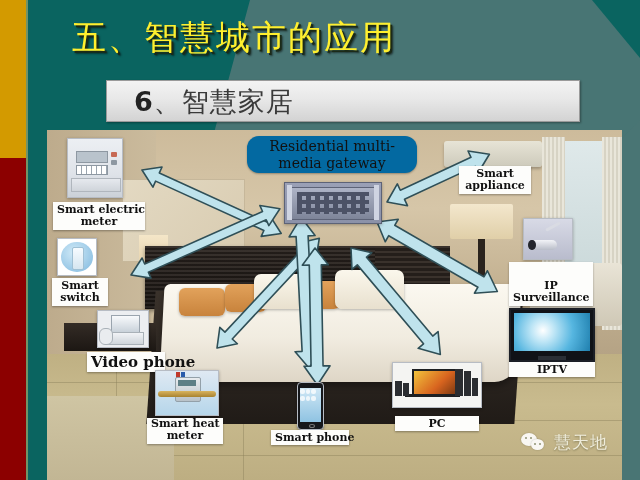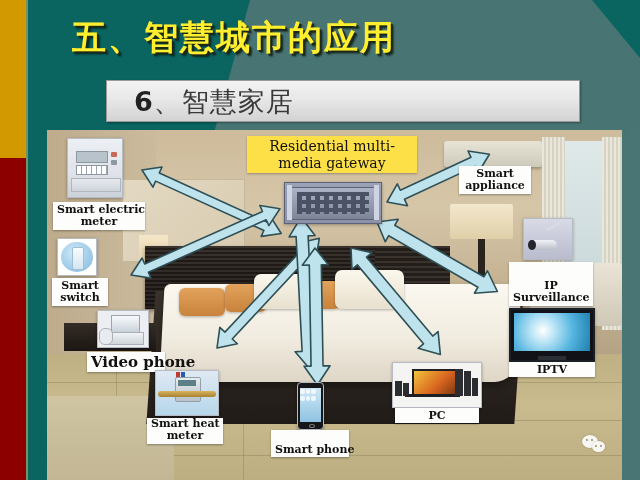--- a/index.html
+++ b/index.html
@@ -19,21 +19,21 @@
 
   
   .bar-gold{position:absolute;left:0;top:0;width:26px;height:158px;background:#d39a00;}
   .bar-red{position:absolute;left:0;top:158px;width:26px;height:322px;background:#8c0000;}
   .bar-sep{position:absolute;left:26px;top:0;width:2px;height:480px;background:#c9b96a;opacity:.55;}
 
   
   .main-title{
     position:absolute;left:72px;top:18px;
     font-family:"DejaVu Sans","Liberation Sans",sans-serif;
-    font-size:34px;font-weight:bold;color:#ffef2e;
+    font-size:34px;font-weight:normal;color:#ffef2e;
     letter-spacing:2px;line-height:1.15;white-space:nowrap;
     text-shadow:2px 2px 0 #1b2a18, 3px 3px 2px rgba(0,0,0,.55);
   }
   .sub-box{
     position:absolute;left:106px;top:80px;width:474px;height:42px;
     background:linear-gradient(to bottom,#f3f3f3 0%,#e8e8e8 45%,#d3d3d3 100%);
     border:1px solid #9a9a9a;box-shadow:1px 1px 2px rgba(0,0,0,.35);
     box-sizing:border-box;
   }
   .sub-title{
@@ -110,24 +110,24 @@
     font-family:"DejaVu Serif","Liberation Serif",serif;
     font-weight:bold;text-align:center;line-height:1.12;
     padding:1px 4px;box-sizing:border-box;white-space:nowrap;
     box-shadow:0 1px 2px rgba(0,0,0,.35);
   }
   .thumb{
     position:absolute;background:#eef0f4;border:1px solid #b7bcc4;
     box-shadow:0 1px 3px rgba(0,0,0,.3);box-sizing:border-box;overflow:hidden;
   }
   .gw-title{
-    position:absolute;background:#fde047;color:#111;
+    position:absolute;background:#0369a1;color:#111;
     font-family:"DejaVu Serif","Liberation Serif",serif;
     font-size:14px;text-align:center;line-height:1.18;padding:2px 6px;
-    box-sizing:border-box;box-shadow:0 1px 2px rgba(0,0,0,.3);
+    box-sizing:border-box;box-shadow:0 1px 2px rgba(0,0,0,.3);border-radius:12px;
   }
 
   
   .t-meter{background:linear-gradient(to bottom,#eceff3 0%,#dfe3e9 60%,#cbd1d8 100%);}
   .t-meter .scr{position:absolute;left:14%;top:20%;width:56%;height:18%;
     background:#b9c3cc;border:1px solid #8e98a2;}
   .t-meter .dial{position:absolute;left:14%;top:44%;width:56%;height:14%;
     background:repeating-linear-gradient(to right,#fff 0 4px,#9aa4ae 4px 5px);border:1px solid #8e98a2;}
   .t-meter .btn{position:absolute;right:9%;top:22%;width:12%;height:9%;background:#c76a55;border-radius:1px;}
   .t-meter .btn2{position:absolute;right:9%;top:36%;width:12%;height:9%;background:#8e98a2;border-radius:1px;}
@@ -369,34 +369,34 @@
       <div class="scr">
           <i></i>
           <i></i>
           <i></i>
           <i></i>
           <i></i>
           <i></i>
         </div>
         <div class="home"></div>
     </div>
-    <div class="lbl" style="left:224px;top:300px;width:78px;font-size:11px;padding-top:14px;">
+    <div class="lbl" style="left:224px;top:300px;width:78px;font-size:11px;padding-top:2px;">
       <div>Smart phone</div>
     </div>
 
     <div class="thumb t-pc" style="left:345px;top:232px;width:90px;height:46px;">
       <div class="mon"></div>
         <div class="base"></div>
       <div class="spk" style="left:2%;top:40%;width:8%;height:36%;"></div>
       <div class="spk" style="left:11%;top:46%;width:7%;height:30%;"></div>
       <div class="spk" style="left:70%;top:14%;width:10%;height:62%;"></div>
       <div class="spk" style="left:81%;top:18%;width:8%;height:58%;"></div>
       <div class="spk" style="left:90%;top:34%;width:7%;height:42%;"></div>
     </div>
-    <div class="lbl" style="left:348px;top:278px;width:84px;font-size:11px;padding-top:2px;">
+    <div class="lbl" style="left:348px;top:286px;width:84px;font-size:11px;padding-top:2px;">
       <div>PC</div>
     </div>
 
     <div class="thumb t-tv" style="left:462px;top:178px;width:86px;height:54px;">
       <div class="scr"></div>
         <div class="stand"></div>
     </div>
     <div class="lbl" style="left:462px;top:232px;width:86px;font-size:11px;padding-top:2px;">
       <div>IPTV</div>
     </div>
@@ -414,16 +414,17 @@
     <div class="lbl" style="left:412px;top:36px;width:72px;font-size:11px;padding-top:2px;">
       <div>Smart</div>
       <div>appliance</div>
     </div>
 
     <div class="wm">
       <div class="wm-logo">
         <div class="wm-b1"></div>
           <div class="wm-b2"></div>
       </div>
+      <div class="wm-text">慧天地</div>
     </div>
   </div>
 
 </div>
 
 </body></html>

